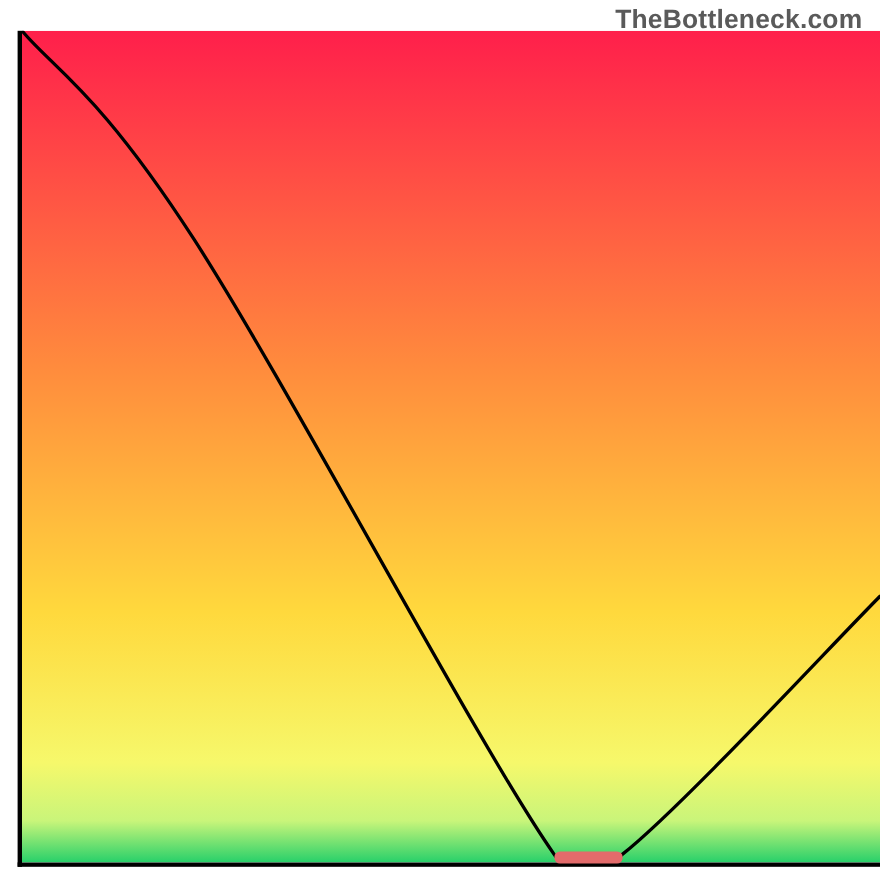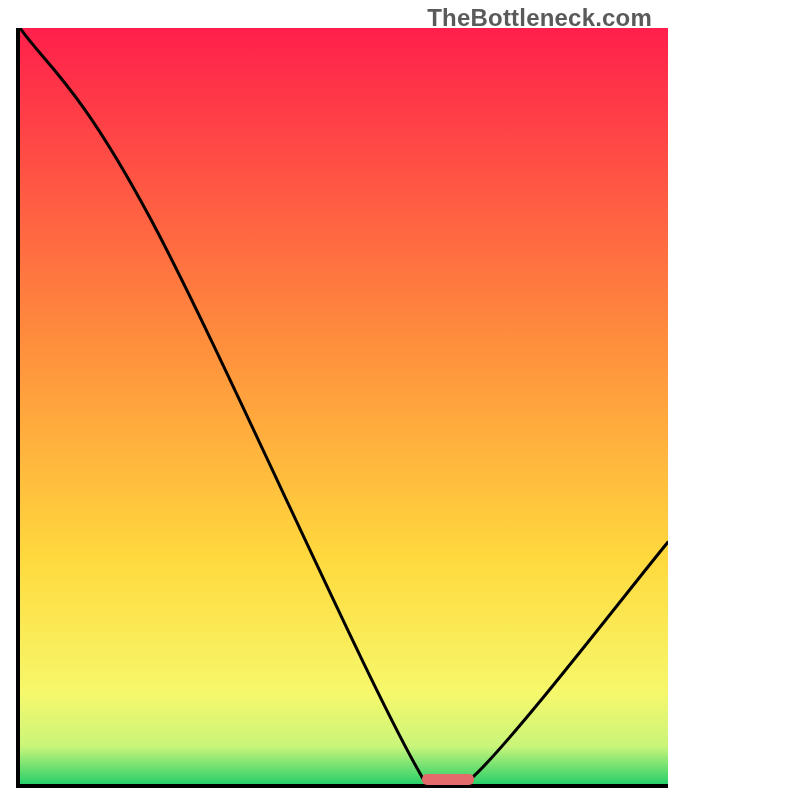--- a/index.html
+++ b/index.html
@@ -5,21 +5,21 @@
   html, body {
     margin: 0;
     padding: 0;
     width: 800px;
     height: 800px;
     background: #ffffff;
     font-family: Arial, Helvetica, sans-serif;
   }
   .chart-outer {
     position: relative;
-    width: 668px;
+    width: 800px;
     height: 800px;
     box-sizing: border-box;
   }
   .watermark {
     position: absolute;
     top: 4px;
     right: 16px;
     font-size: 24px;
     font-weight: 600;
     color: #5a5a5a;

